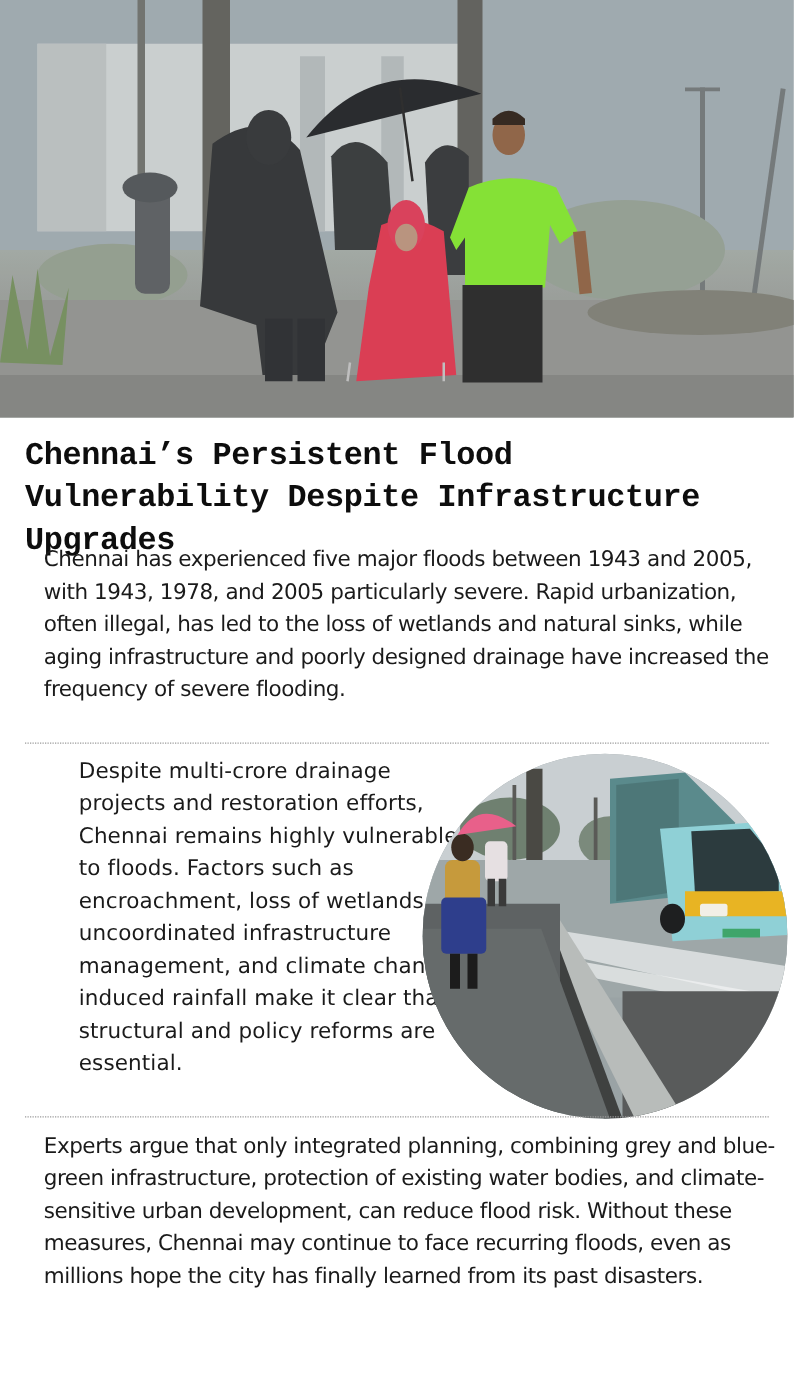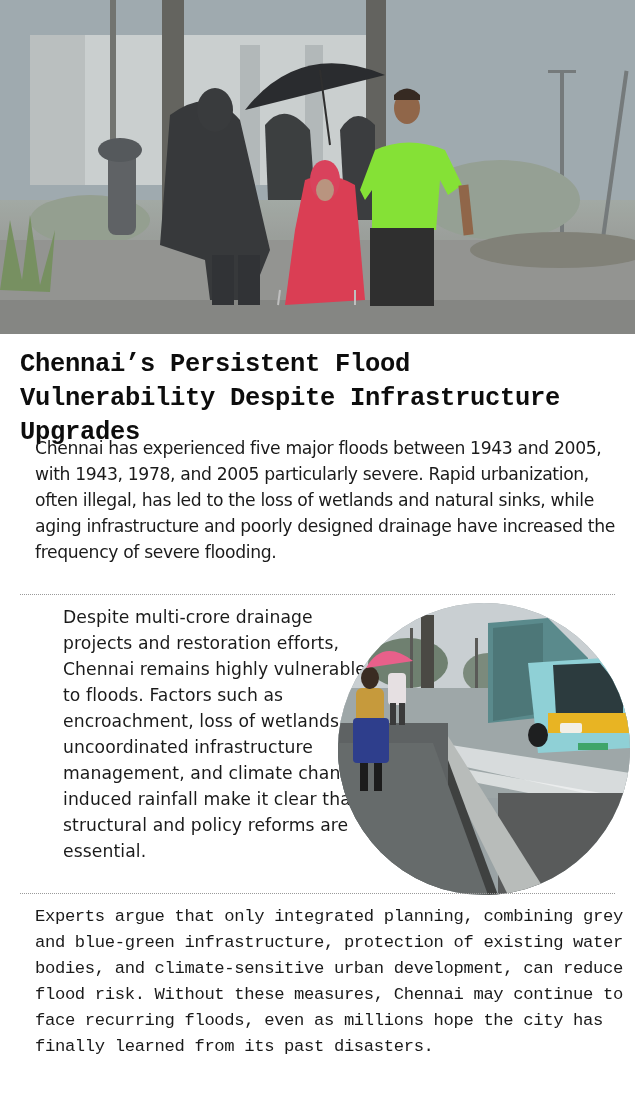--- a/index.html
+++ b/index.html
@@ -37,21 +37,21 @@
       position: absolute;
       left: 35px;
       font-family: "DejaVu Sans", sans-serif;
       font-size: 17.2px;
       line-height: 26px;
       color: #1a1a1a;
       letter-spacing: -0.35px;
     }
     .p1 { top: 435px; width: 600px; }
     .p2 { top: 604px; width: 310px; letter-spacing: 0.1px; margin-left: 28px; }
-    .p3 { top: 904px; width: 600px; font-family: Liberation Mono, monospace; }
+    .p3 { top: 904px; width: 600px; }
     .divider {
       position: absolute;
       left: 20px;
       width: 595px;
       height: 0;
       border-top: 1.5px dotted #9a9a9a;
     }
     .d1 { top: 594px; }
     .d2 { top: 893px; }
     .inset {

